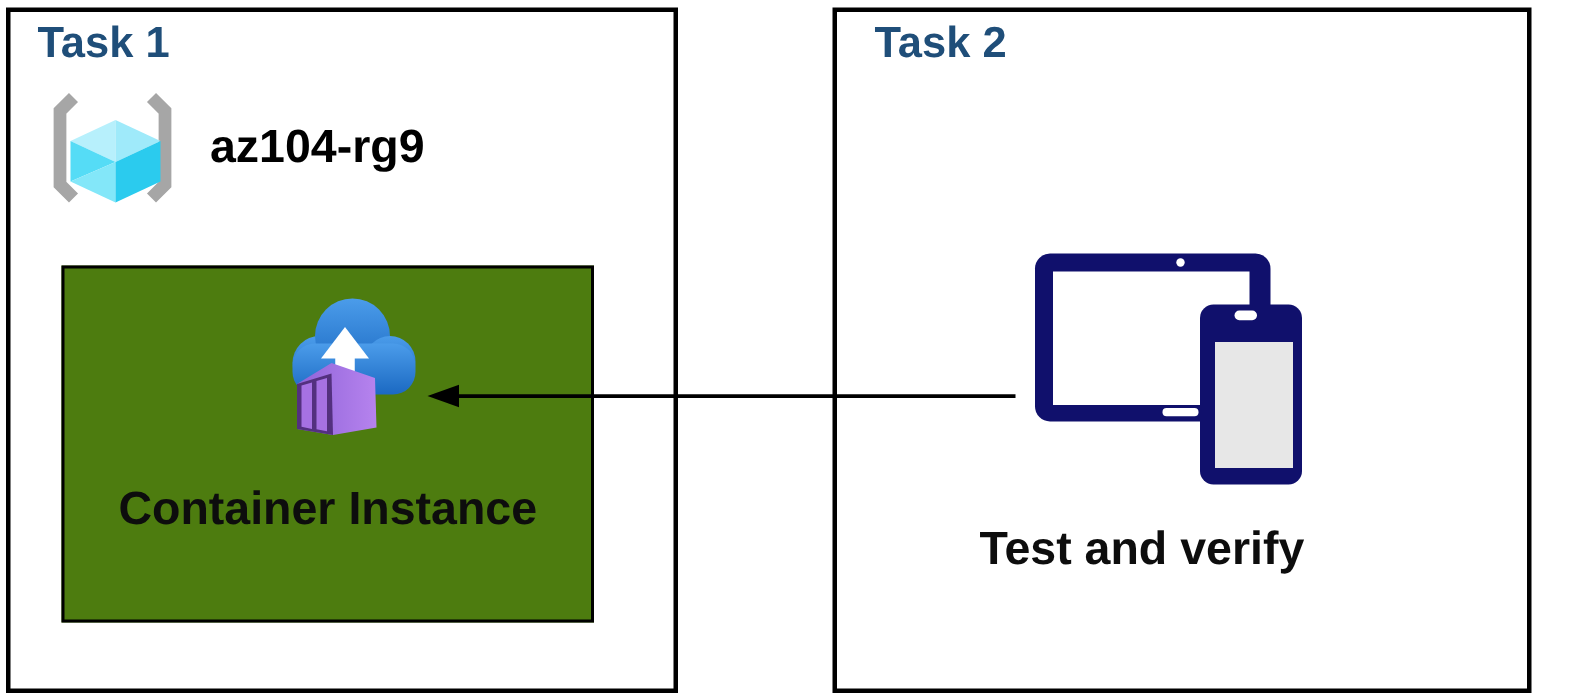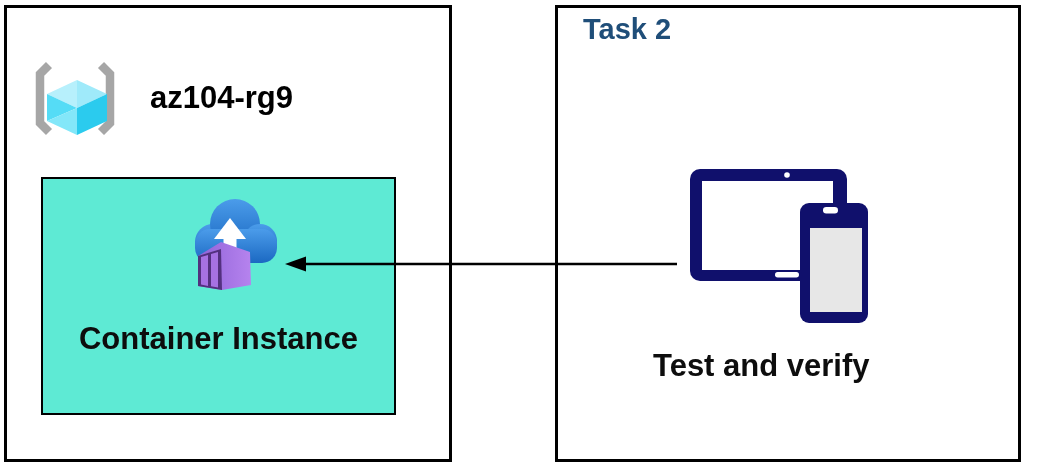--- a/index.html
+++ b/index.html
@@ -11,46 +11,47 @@
     position:absolute;box-sizing:border-box;
     border:3px solid #000;background:#fff;
   }
   #task1-panel{left:4px;top:5px;width:448px;height:457px;}
   #task2-panel{left:555px;top:5px;width:466px;height:457px;}
   .task-title{
     position:absolute;left:18px;top:5px;
     font-size:29px;font-weight:800;color:#1F4E79;
   }
   
-  .rg-row{position:absolute;left:23px;top:50px;height:80px;display:flex;align-items:center;gap:30px;}
+  .rg-row{position:absolute;left:23px;top:50px;height:80px;display:flex;align-items:center;gap:20px;}
   .rg-icon{width:90px;height:80px;flex:0 0 auto;}
   .rg-name{font-size:31px;font-weight:800;color:#000;}
   
   .ci-box{
     position:absolute;left:34px;top:169px;width:355px;height:238px;
-    box-sizing:border-box;border:2px solid #000;background:#5eead4;
+    box-sizing:border-box;border:2px solid #000;background:#4d7c0f;
   }
   .ci-icon{position:absolute;left:137px;top:14px;width:105px;height:125px;}
   .ci-label{
     position:absolute;left:0;right:0;top:142px;text-align:center;
     font-size:31px;font-weight:800;color:#0d0d0d;
   }
   
   .devices-icon{position:absolute;left:130px;top:157px;width:182px;height:165px;}
   .t2-label{
     position:absolute;left:95px;top:340px;width:255px;text-align:left;
     font-size:31px;font-weight:800;color:#0d0d0d;
   }
   
   #arrow-overlay{position:absolute;left:0;top:0;width:1049px;height:465px;pointer-events:none;}
 </style>
 </head>
 <body>
 
 <div class="panel" id="task1-panel">
+  <div class="task-title">Task 1</div>
 
   <div class="rg-row">
     <svg class="rg-icon" viewBox="0 0 90 80">
       <polyline points="19,7 10,16 10,65 19,74" fill="none" stroke="#A6A6A6" stroke-width="8.5"></polyline>
       <polyline points="71,7 80,16 80,65 71,74" fill="none" stroke="#A6A6A6" stroke-width="8.5"></polyline>
       <polygon points="47,22 17,36 47,50" fill="#B7F0FC"></polygon>
       <polygon points="47,22 77,36 47,50" fill="#9FEAFA"></polygon>
       <polygon points="17,36 47,50 17,63" fill="#55DCF6"></polygon>
       <polygon points="17,63 47,50 47,77" fill="#83E7F9"></polygon>
       <polygon points="47,50 77,36 77,63 47,77" fill="#2BCBEE"></polygon>

